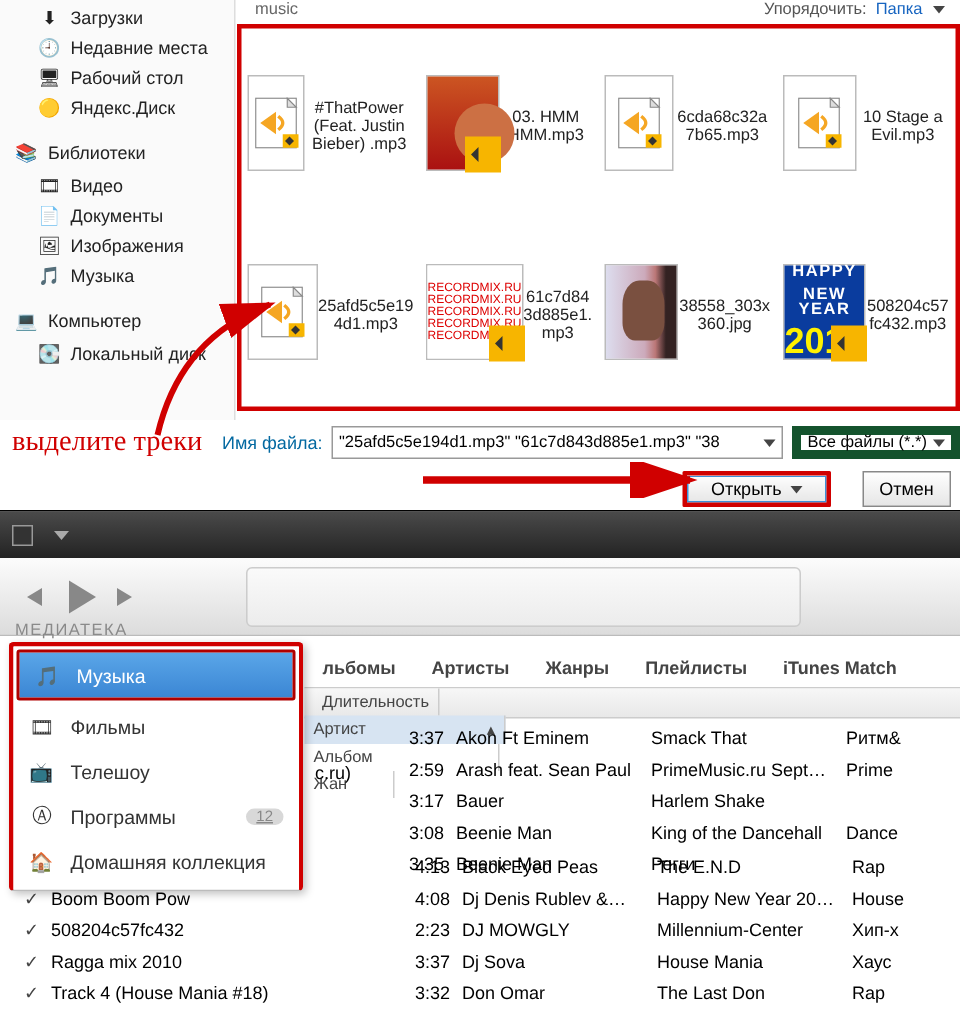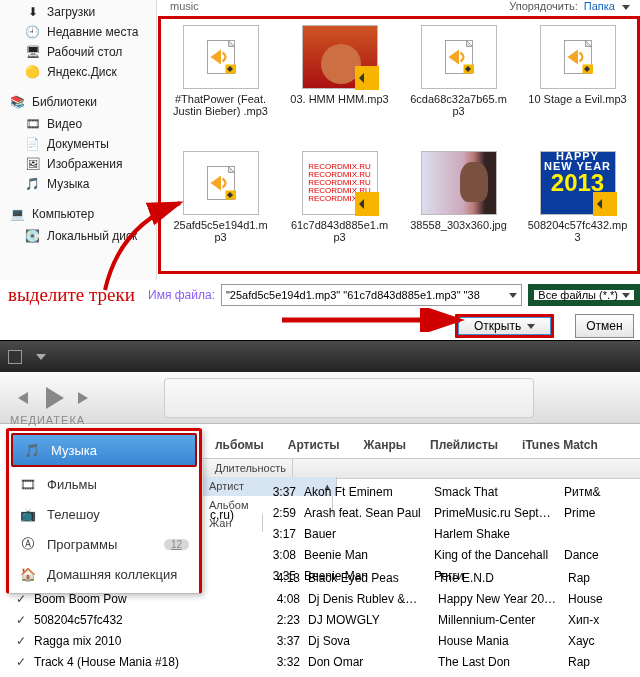--- a/index.html
+++ b/index.html
@@ -9,42 +9,42 @@
   .dialog { position: absolute; top: 0; left: 0; width: 640px; height: 335px; background: #fff; }
   .sidebar { position: absolute; left: 0; top: 0; width: 157px; height: 280px; background: #fafafa; border-right: 1px solid #ddd; }
   .tree { padding: 2px 0 0 25px; }
   .tree-item { display: flex; align-items: center; gap: 6px; padding: 2px 0; color: #222; cursor: pointer; }
   .tree-item .ico { width: 16px; height: 16px; display:flex; align-items:center; justify-content:center; }
   .tree-header { padding-left: 10px; font-weight: normal; }
 
   .crumb { position: absolute; left: 170px; top: 0; font-size: 11px; color: #666; }
 
   .filegrid { position: absolute; left: 158px; top: 16px; width: 482px; height: 258px; border: 3px solid #d00000; display: grid; grid-template-columns: repeat(4,1fr); grid-template-rows: repeat(2,1fr); }
-  .file-cell { display: flex; flex-direction: column; align-items: center; justify-content: flex-start; padding: 6px 4px; font-size: 11px; text-align: center; color: #222; }
+  .file-cell { display: flex; flex-direction: row; align-items: center; justify-content: flex-start; padding: 6px 4px; font-size: 11px; text-align: center; color: #222; }
   .file-thumb { width: 76px; height: 64px; border: 1px solid #bbb; background: #fff; display:flex; align-items:center; justify-content:center; position:relative; }
   .file-thumb svg { width:36px; height:36px; }
   .file-name { margin-top: 4px; line-height: 1.1; max-width: 100px; word-break: break-word; }
 
   
   .art-red { background: linear-gradient(#c52,#a11); width:100%; height:100%; position:relative;}
   .art-red::after{content:"";position:absolute;top:18px;left:18px;width:40px;height:40px;background:#cc7044;border-radius:50%;}
   .art-rm { background:#fff; font-size:8px; color:#d00; display:flex;flex-direction:column;justify-content:center;align-items:center;line-height:1; position:relative; width:100%;height:100%;}
   .art-rm span{display:block;}
   .art-photo { width:100%; height:100%; background: linear-gradient(90deg,#dde,#cab 55%, #b77 70%, #322 85%); position:relative; }
   .art-photo::after{content:"";position:absolute;right:8px;top:10px;width:28px;height:40px;background:#7a5040;border-radius:40% 40% 30% 30%;}
-  .art-ny { width:100%; height:100%; background:#0a3c9e; color:#fff; font-weight:bold; display:flex;flex-direction:column;align-items:center;justify-content:flex-start; text-align:center; line-height:0.9;}
+  .art-ny { width:100%; height:100%; background:#0a3c9e; color:#fff; font-weight:bold; display:flex;flex-direction:column;align-items:center;justify-content:space-between; text-align:center; line-height:0.9;}
   .art-ny .h{font-size:11px;letter-spacing:1px;}
   .art-ny .y{font-size:24px; color:#fff100; font-weight:900;}
   .badge svg{position:absolute;right:-4px;bottom:-4px;width:28px;height:28px;}
 
   .sort-area { position:absolute; right:10px; top:0; font-size:11px; color:#555; display:flex; gap:6px; align-items:center;}
   .sort-area .blue{ color:#1664c0; }
 
   .fn-row { position:absolute; left:148px; top:284px; width:492px; display:flex; align-items:center; gap:6px; font-size:12px; }
-  .fn-row .lbl{ color:#8b5cf6; }
+  .fn-row .lbl{ color:#0369a1; }
   .fn-combo { flex:1; height:22px; border:1px solid #999; background:#fff; padding:2px 4px; display:flex; align-items:center; justify-content:space-between; font-size:11px; overflow:hidden; white-space:nowrap; }
   .fn-filter{ width:112px; height:22px; border:6px solid #14532d; padding:1px 4px; display:flex; align-items:center; justify-content:flex-end; font-size:11px;}
   .btn-row { position:absolute; left:455px; top:314px; display:flex; gap:21px; align-items:center; }
   .btn { height:24px; border:1px solid #888; background:linear-gradient(#fefefe,#e6e6e6); padding:0 16px; font-size:12px; display:flex;align-items:center;justify-content:center;}
   .btn.open{ border:3px solid #d00000; border-radius:1px; box-shadow:inset 0 0 0 1px #3c91d8;}
   .btn.cancel{ padding:0 10px; }
 
   .annot { position:absolute; left:8px; top:284px; color:#d00000; font-size:19px; font-family: "Times New Roman", serif;}
 
   

